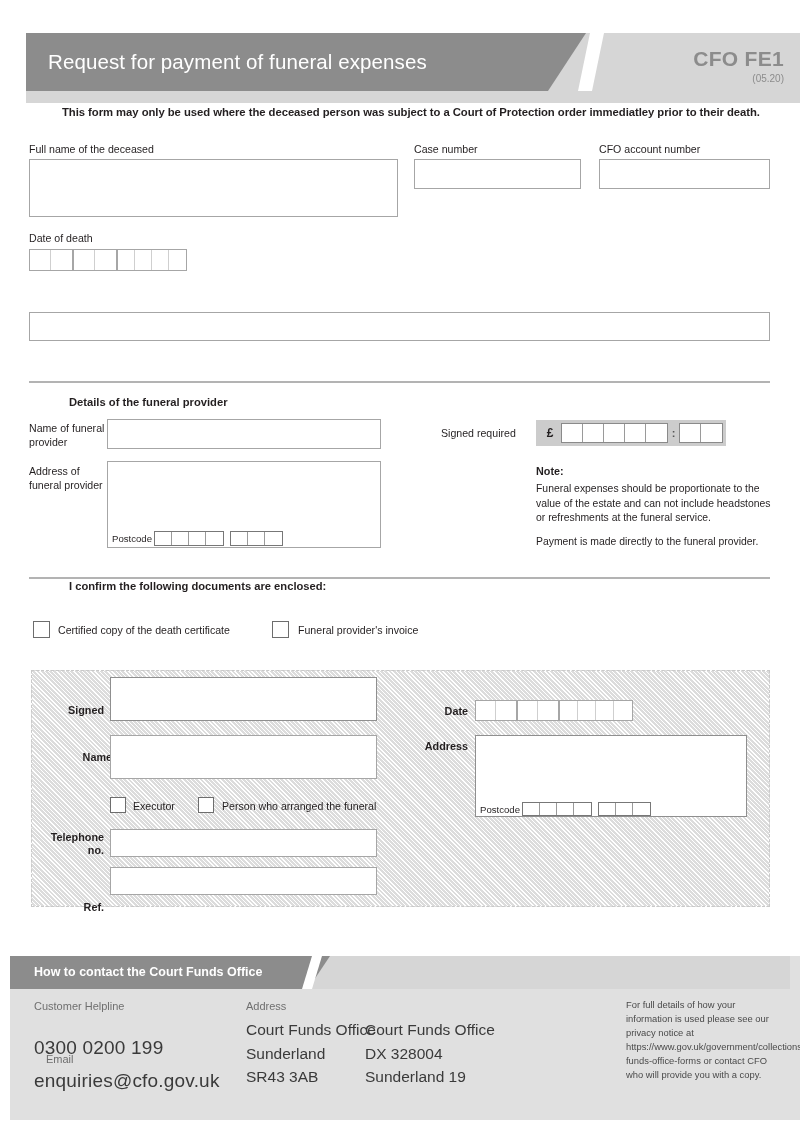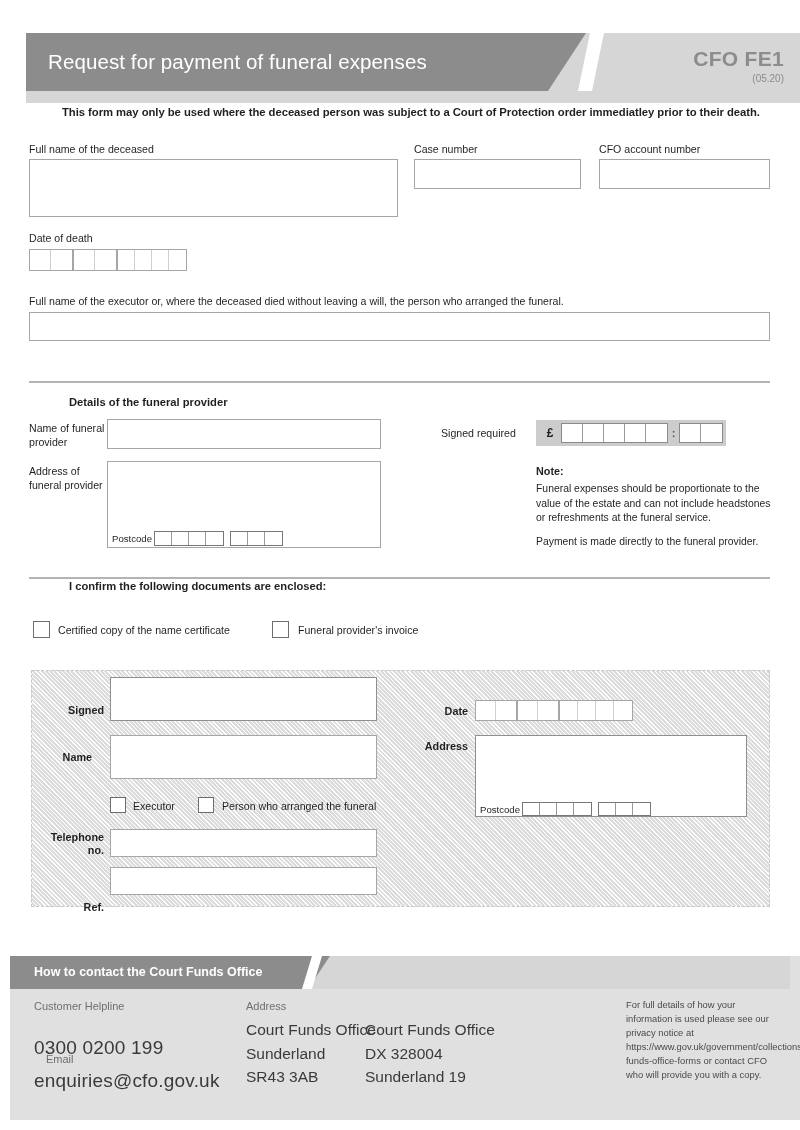--- a/index.html
+++ b/index.html
@@ -165,21 +165,20 @@
       <div class="cell" style="width:21px;"></div>
     </div>
     <div class="grp">
       <div class="cell" style="width:17px;"></div>
       <div class="cell" style="width:17px;"></div>
       <div class="cell" style="width:17px;"></div>
       <div class="cell" style="width:17px;"></div>
     </div>
   </div>
 
-  <div class="lbl" style="position:absolute;left:29px;top:295px;">Full name of the executor or, where the deceased died without leaving a will, the person who arranged the funeral.</div>
   <div class="box" style="left:29px;top:312px;width:741px;height:29px;"></div>
 
   <div class="rule" style="top:381px;"></div>
 
   <div class="lbl-b" style="position:absolute;left:29px;top:396px;">Details of the funeral provider</div>
 
   <div class="lbl" style="position:absolute;left:29px;top:422px;line-height:1.3;">
     <span>Name of funeral</span><br>
     <span>provider</span>
   </div>
@@ -226,31 +225,31 @@
     <b>Note:</b>
     <div style="margin-top:2px;">Funeral expenses should be proportionate to the value of the estate and can not include headstones or refreshments at the funeral service.</div>
     <div style="margin-top:9px;">Payment is made directly to the funeral provider.</div>
   </div>
 
   <div class="rule" style="top:577px;"></div>
 
   <div class="lbl-b" style="position:absolute;left:29px;top:580px;">I confirm the following documents are enclosed:</div>
 
   <div class="cbx" style="left:33px;top:621px;"></div>
-  <div class="lbl" style="position:absolute;left:58px;top:624px;">Certified copy of the name certificate</div>
+  <div class="lbl" style="position:absolute;left:58px;top:624px;">Certified copy of the death certificate</div>
 
   <div class="cbx" style="left:272px;top:621px;"></div>
   <div class="lbl" style="position:absolute;left:298px;top:624px;">Funeral provider's invoice</div>
 
   <div class="sigpanel"></div>
 
   <div class="sig-lbl" style="left:38px;top:704px;width:66px;">Signed</div>
   <div class="box" style="left:110px;top:677px;width:267px;height:44px;border-color:#8f8f8f;"></div>
 
-  <div class="sig-lbl" style="left:26px;top:751px;width:66px;">Name</div>
+  <div class="sig-lbl" style="left:46px;top:751px;width:66px;">Name</div>
   <div class="box" style="left:110px;top:735px;width:267px;height:44px;"></div>
 
   <div class="cbx" style="left:110px;top:797px;width:16px;height:16px;"></div>
   <div class="lbl" style="position:absolute;left:133px;top:800px;">Executor</div>
 
   <div class="cbx" style="left:198px;top:797px;width:16px;height:16px;"></div>
   <div class="lbl" style="position:absolute;left:222px;top:800px;">Person who arranged the funeral</div>
 
   <div class="sig-lbl" style="left:30px;top:831px;width:74px;line-height:1.22;">
     <span>Telephone</span><br>

